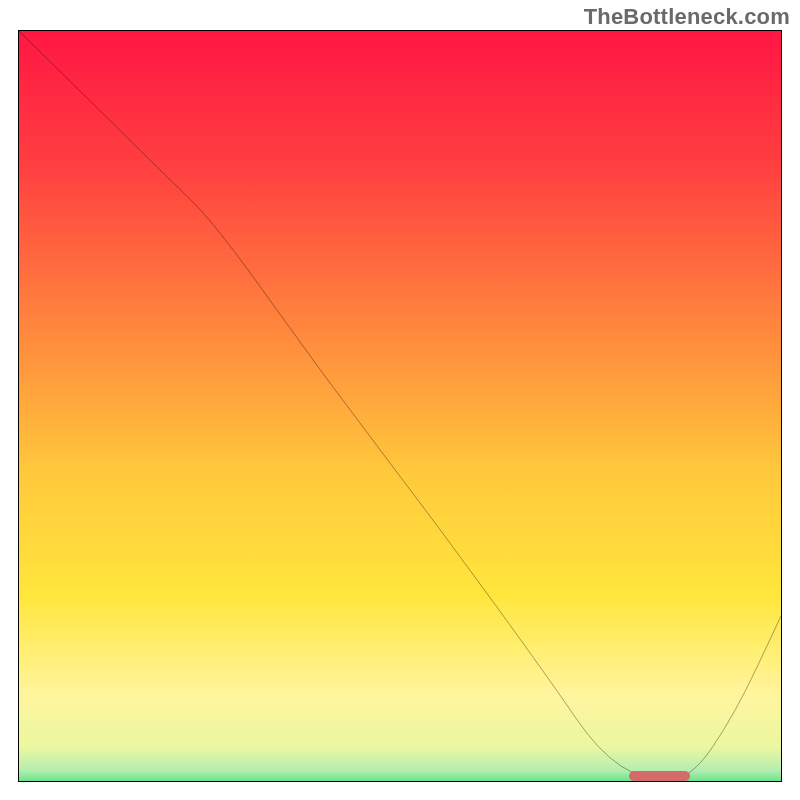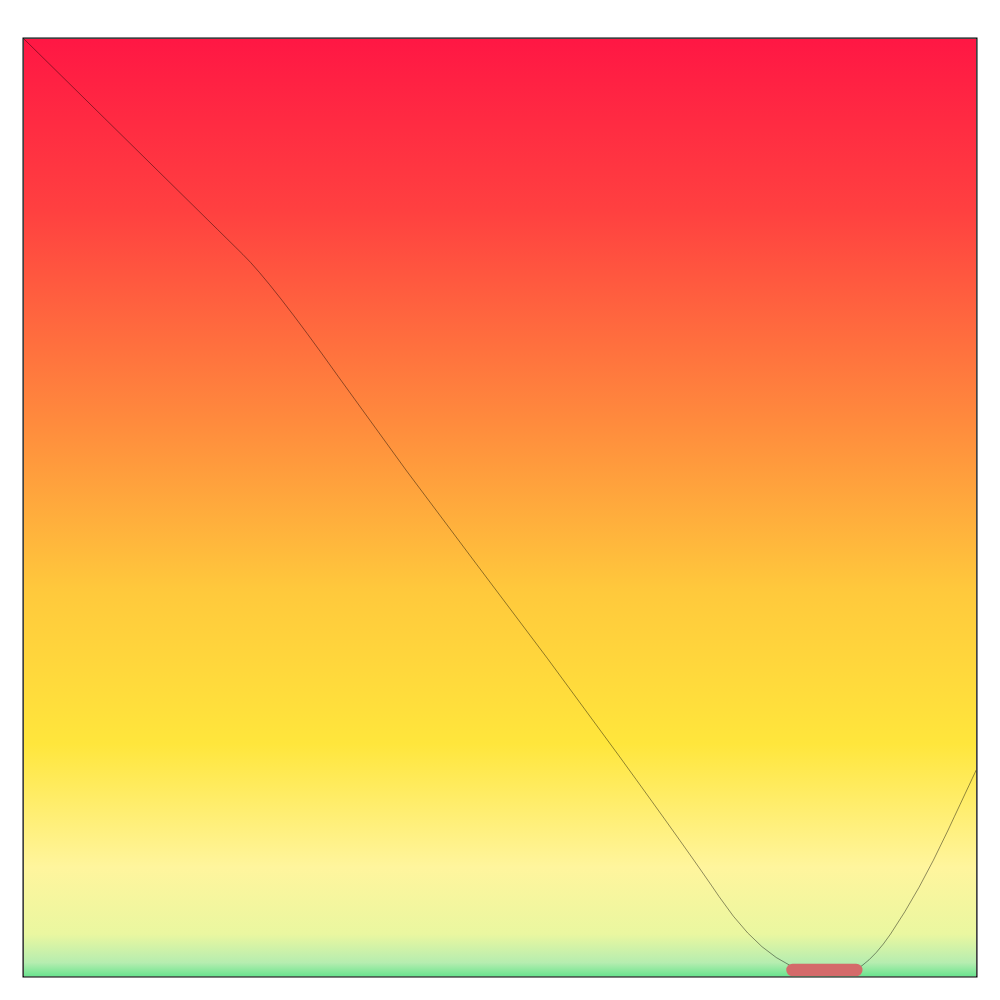--- a/index.html
+++ b/index.html
@@ -51,20 +51,21 @@
     height: 10px;
     border-radius: 5px;
     background: #d46a6a;
     bottom: 0;
   }
 </style>
 </head>
 <body>
 <div class="wrap">
 
+  <div class="watermark">TheBottleneck.com</div>
 
   <div class="plot">
 
     <svg class="gradient" viewBox="0 0 100 100" preserveAspectRatio="none">
       <defs>
         <linearGradient id="g" x1="0" y1="0" x2="0" y2="1">
           <stop id="s0" offset="0%" stop-color="#ff1744"></stop>
           <stop id="s1" offset="18%" stop-color="#ff4040"></stop>
           <stop id="s2" offset="40%" stop-color="#ff8a3d"></stop>
           <stop id="s3" offset="58%" stop-color="#ffc93c"></stop>

